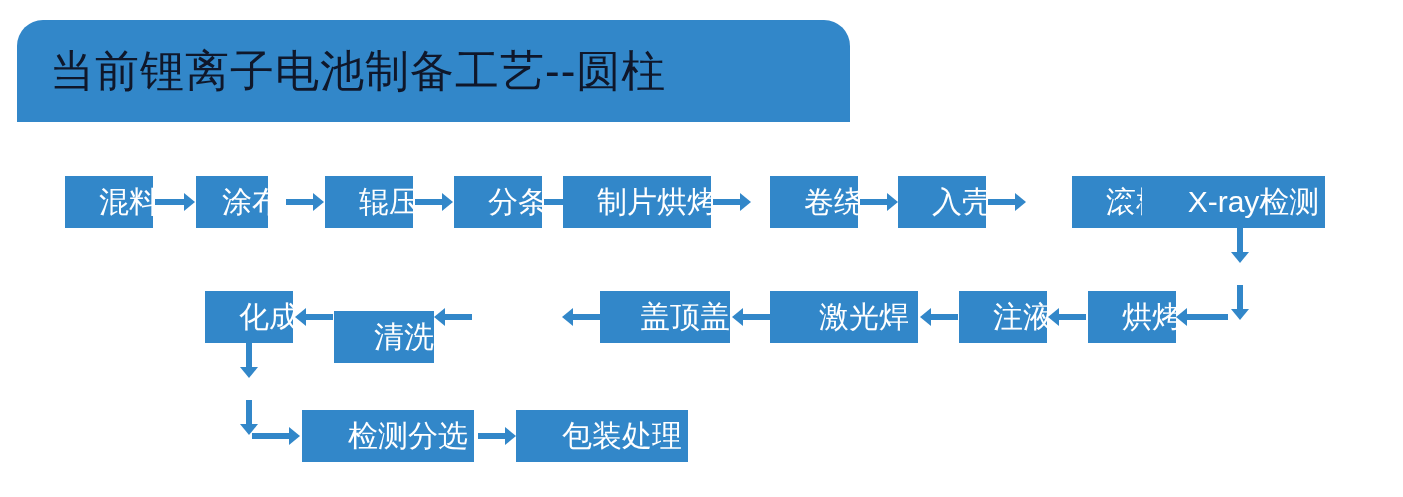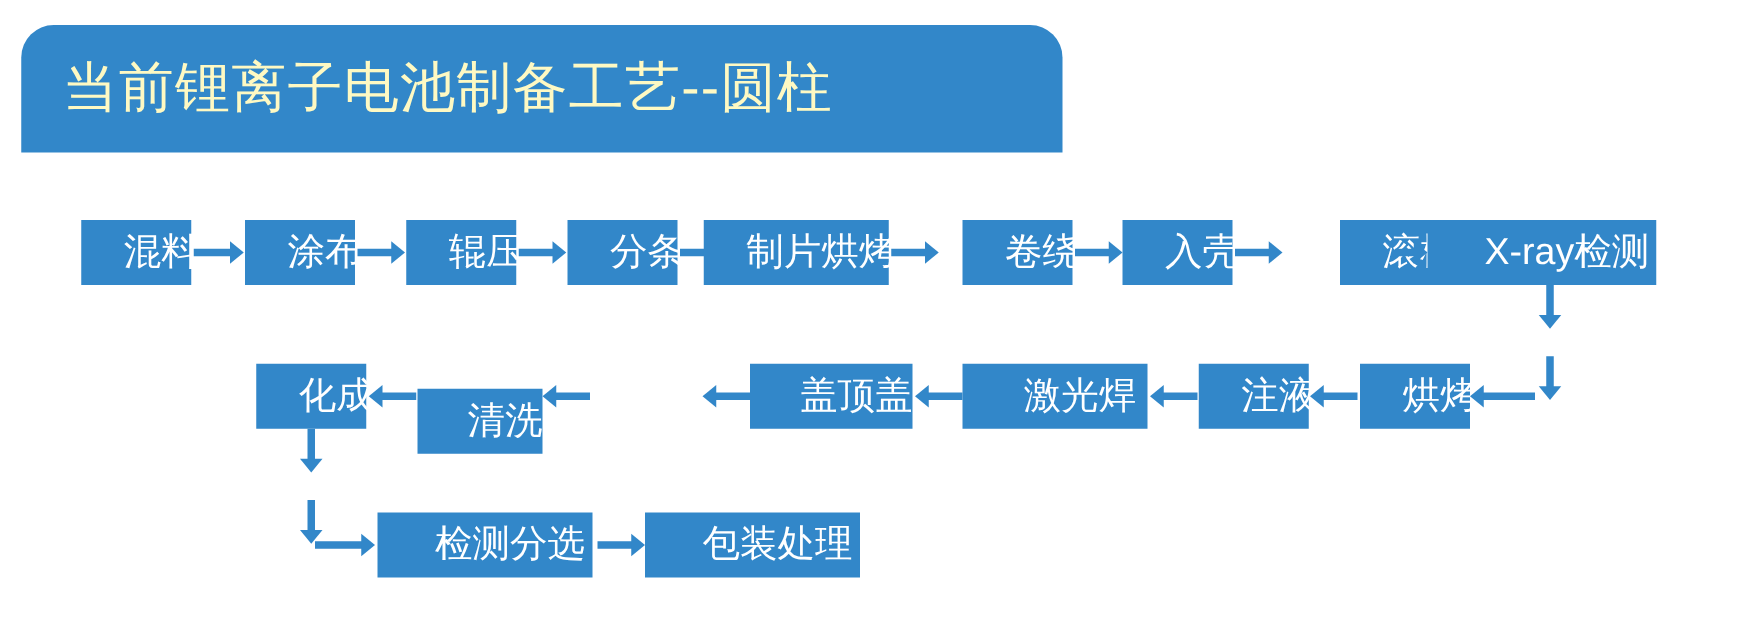--- a/index.html
+++ b/index.html
@@ -25,21 +25,21 @@
     top: 20px;
     width: 833px;
     height: 102px;
     background: #3287c9;
     border-radius: 26px 26px 0 0;
     box-sizing: border-box;
     display: flex;
     align-items: center;
   }
   #title-text {
-    color: #fef9c3;
+    color: #0f172a;
     font-size: 44px;
     line-height: 1;
     letter-spacing: 1px;
     padding-left: 33px;
     white-space: nowrap;
     font-weight: normal;
   }
 
   
   .node {
@@ -108,21 +108,21 @@
 
 <div id="canvas">
 
   <div id="title-banner">
     <div id="title-text">当前锂离子电池制备工艺--圆柱</div>
   </div>
 
   <div class="node" style="left:65px; top:176px; width:88px;">混料</div>
   <div class="arrow-h right" style="left:155px; top:199px; width:30px;"></div>
 
-  <div class="node" style="left:196px; top:176px; width:88px;">涂布</div>
+  <div class="node" style="left:196px; top:176px; width:72px;">涂布</div>
   <div class="arrow-h right" style="left:286px; top:199px; width:28px;"></div>
 
   <div class="node" style="left:325px; top:176px; width:88px;">辊压</div>
   <div class="arrow-h right" style="left:415px; top:199px; width:28px;"></div>
 
   <div class="node" style="left:454px; top:176px; width:88px;">分条</div>
   <div class="arrow-h right" style="left:544px; top:199px; width:28px;"></div>
 
   <div class="node" style="left:563px; top:176px; width:148px;">制片烘烤</div>
   <div class="arrow-h right" style="left:713px; top:199px; width:28px;"></div>

